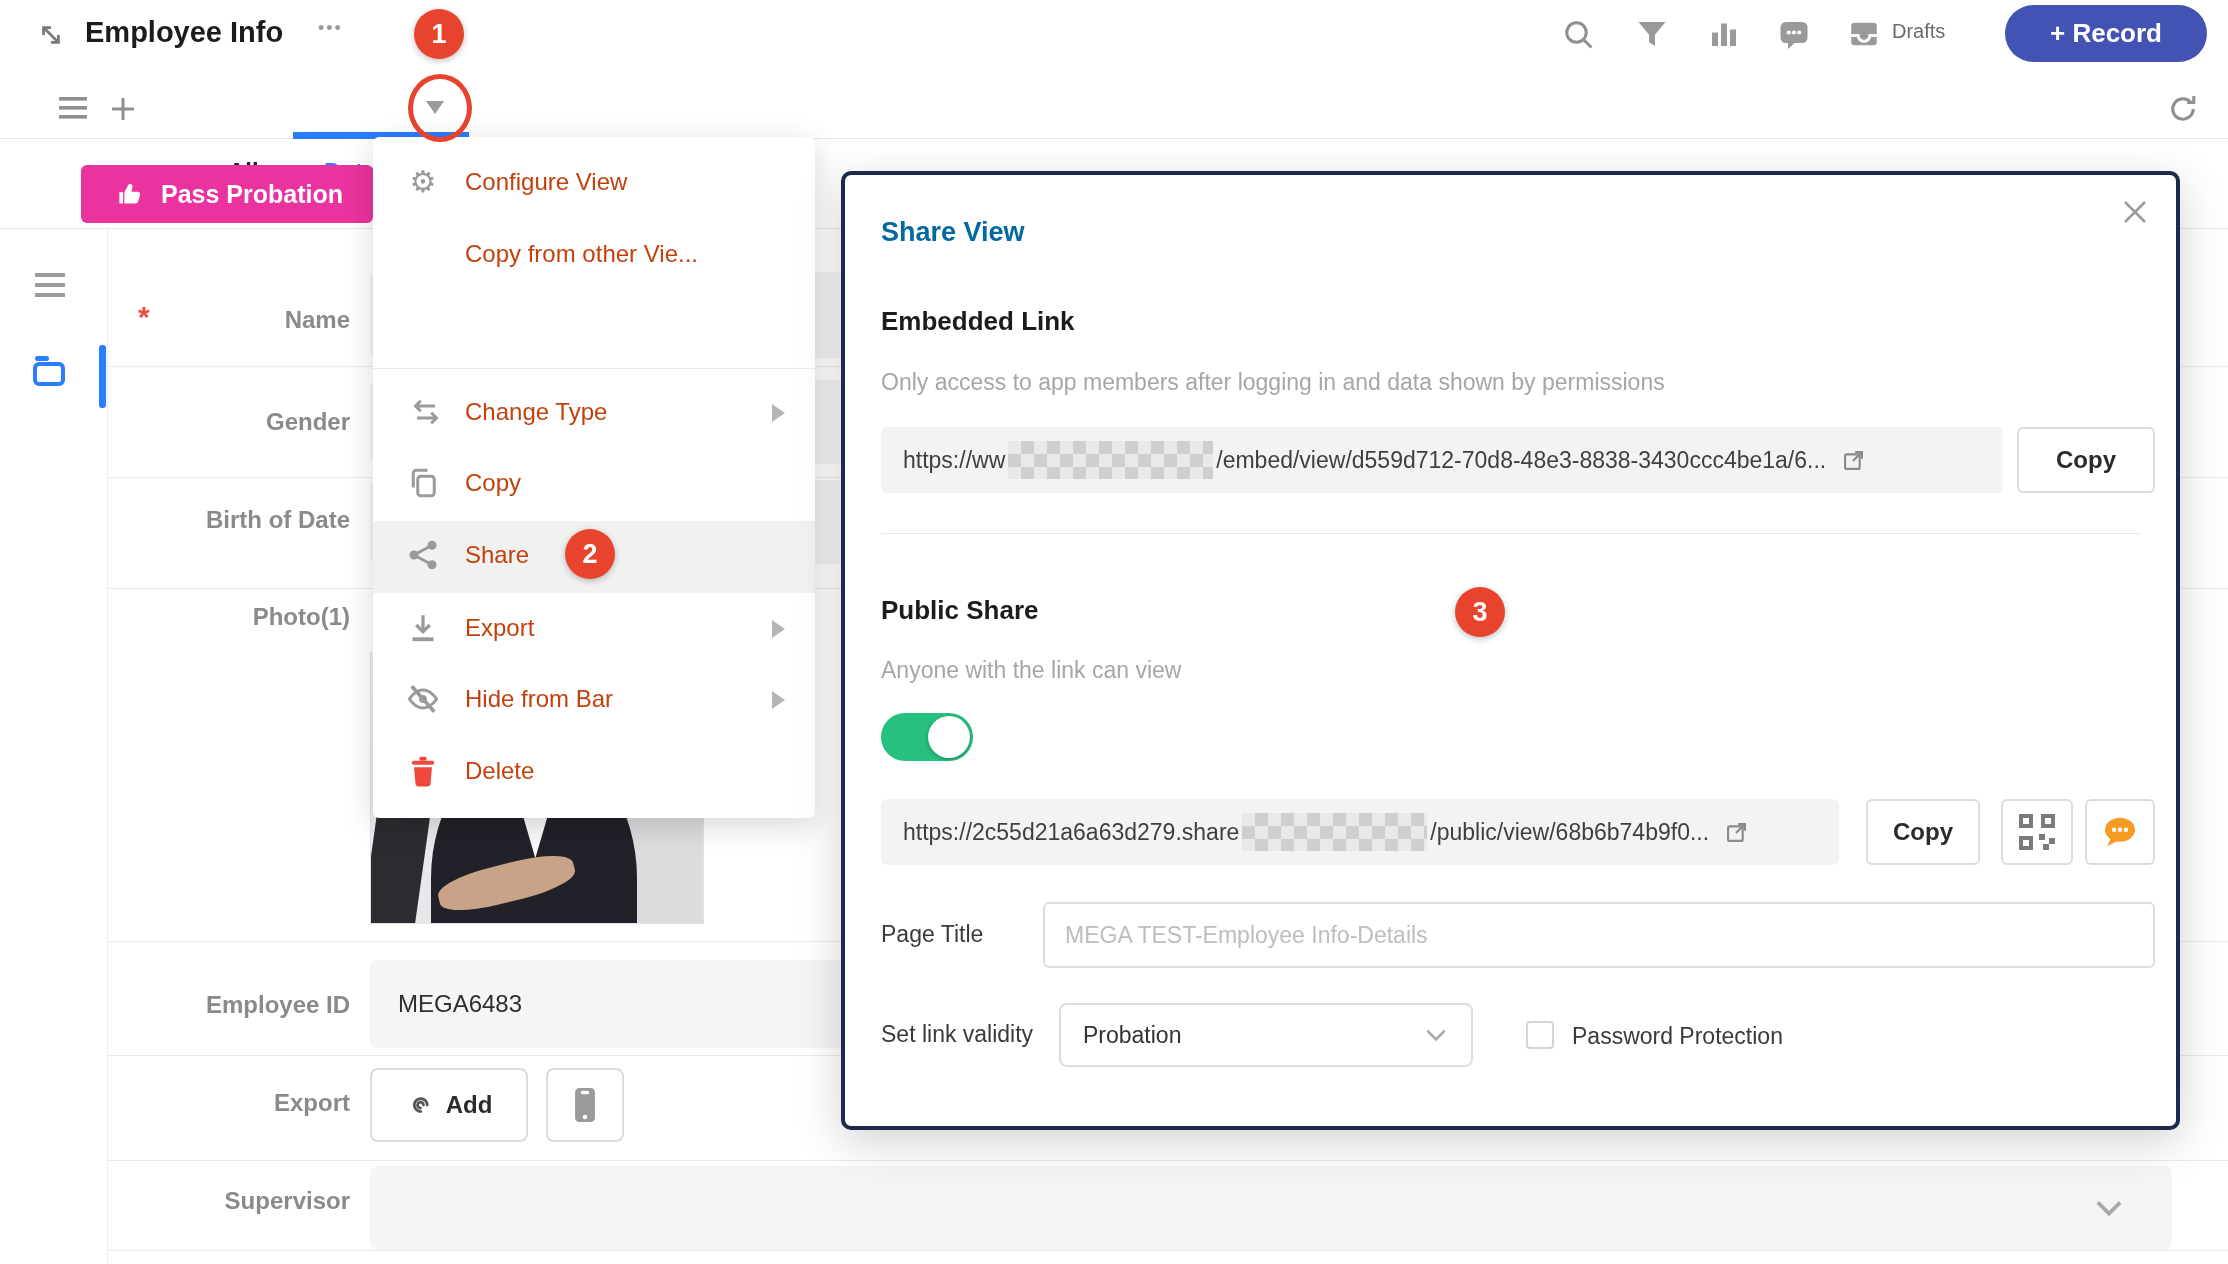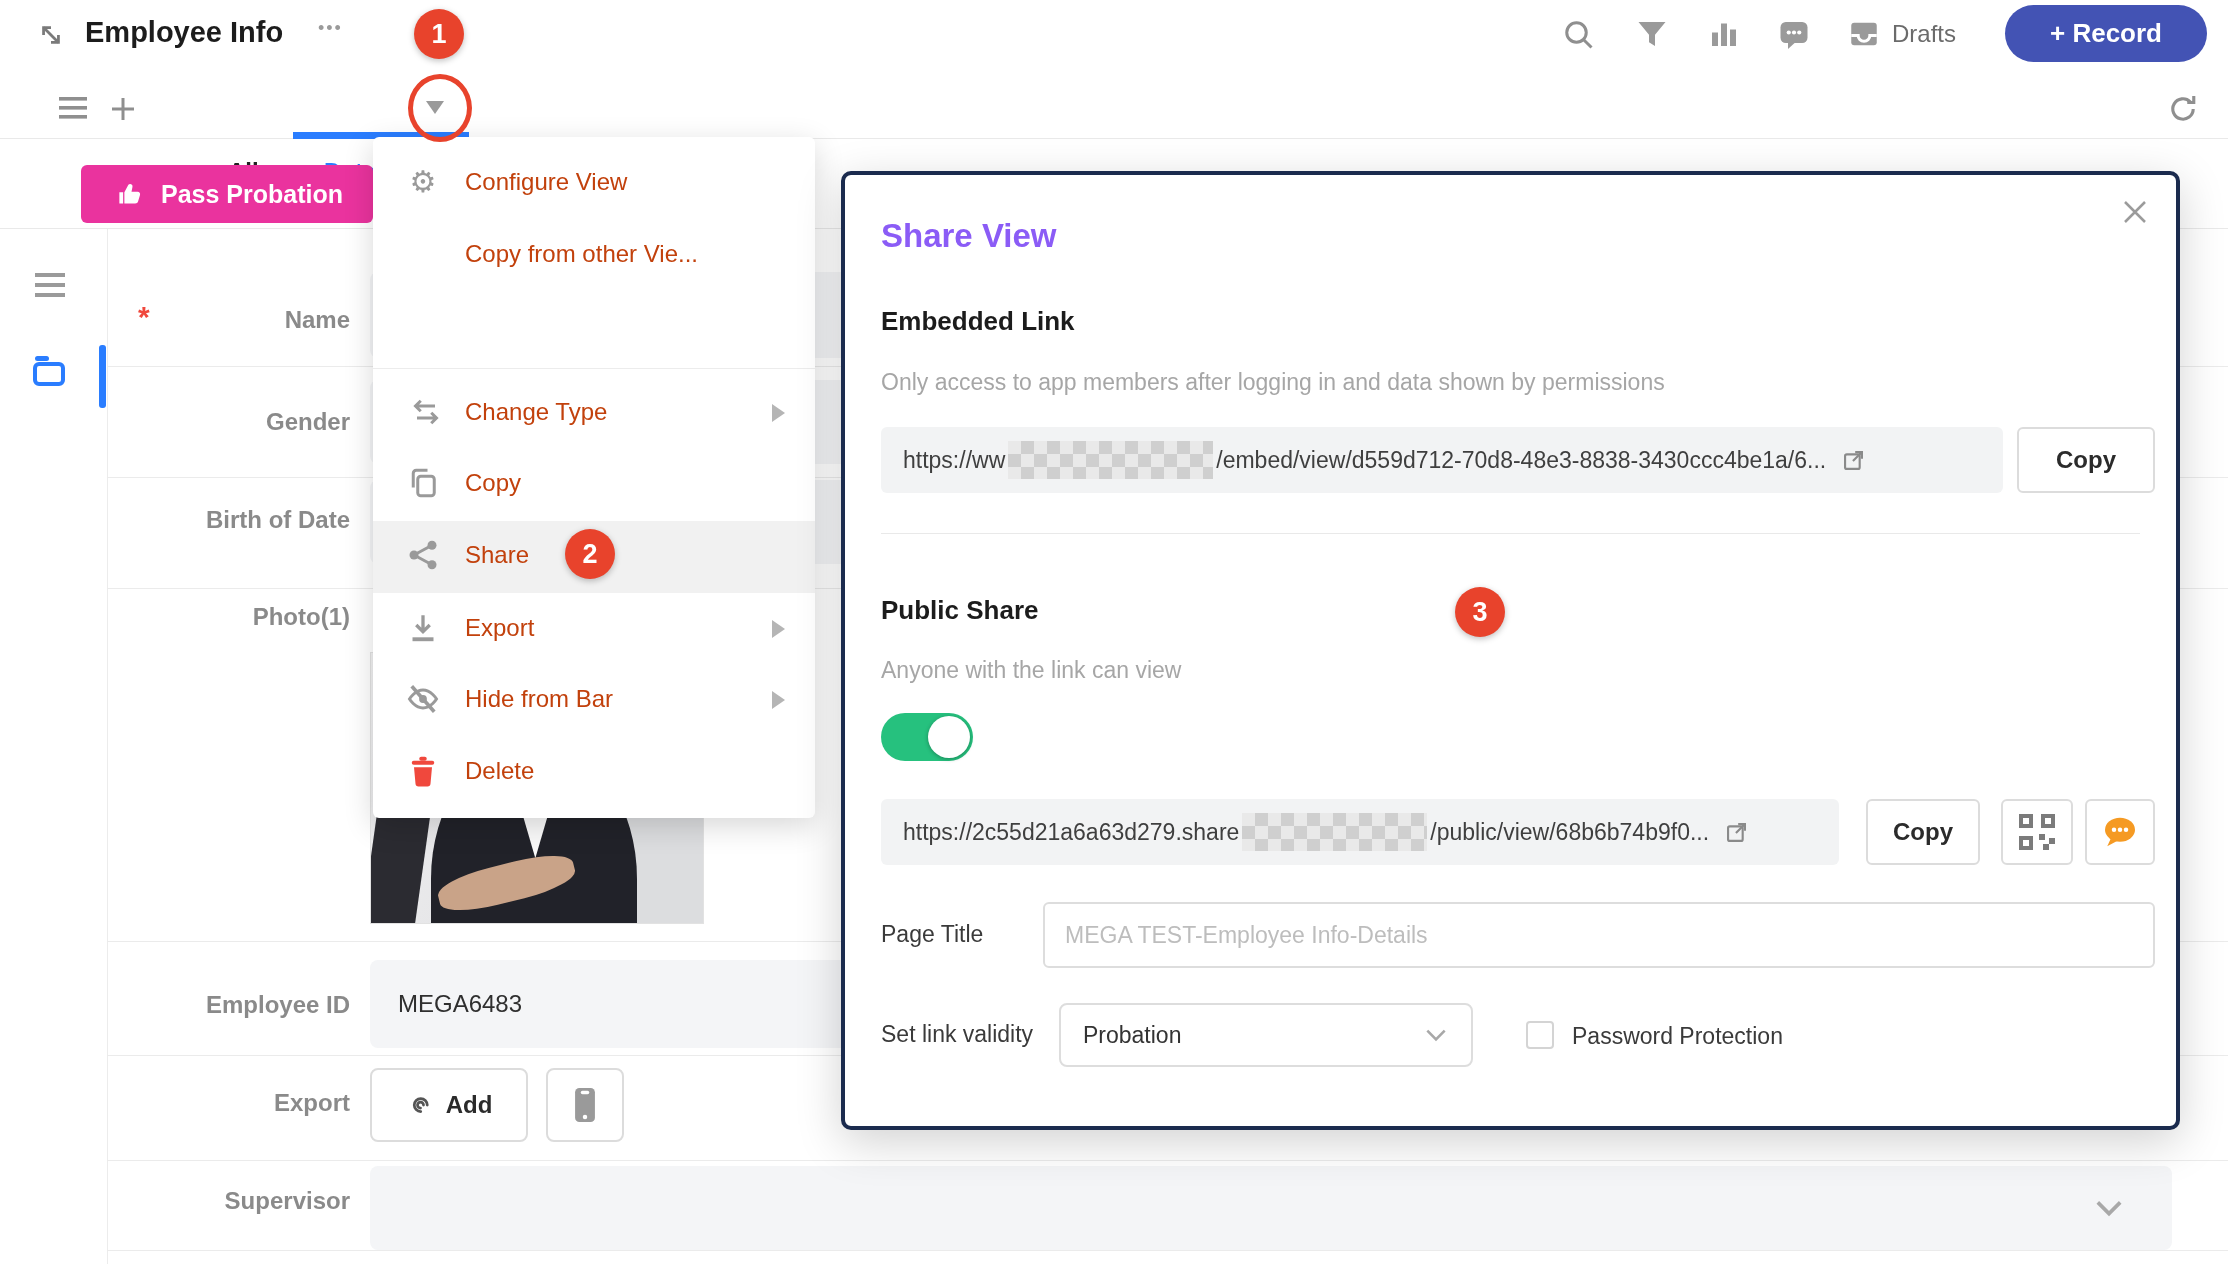--- a/index.html
+++ b/index.html
@@ -67,21 +67,21 @@
       <rect x="3" y="4" width="18" height="14" rx="3.5" fill="#9a9a9a"></rect>
       <polygon points="8,17 8,22 13.5,17" fill="#9a9a9a"></polygon>
       <circle cx="8.5" cy="11" r="1.4" fill="#fff"></circle>
         <circle cx="12" cy="11" r="1.4" fill="#fff"></circle>
         <circle cx="15.5" cy="11" r="1.4" fill="#fff"></circle>
     </svg>
     <svg class="hicon" style="left:1846px;" viewBox="0 0 24 24">
       <rect x="3.5" y="4.5" width="17" height="15" rx="2" fill="#9a9a9a"></rect>
       <path d="M3.5 13 h4.6 a3.9 3.9 0 0 0 7.8 0 h4.6" stroke="#fff" stroke-width="2" fill="none"></path>
     </svg>
-    <div class="abs" style="left:1892px;top:20px;font-size:24px;color:#6b6b6b;">Drafts</div>
+    <div class="abs" style="left:1892px;top:20px;font-size:20px;color:#6b6b6b;">Drafts</div>
     <div class="abs" style="left:2005px;top:5px;width:202px;height:57px;border-radius:29px;background:#4353b4;color:#fff;
                 display:flex;align-items:center;justify-content:center;font-size:26px;font-weight:600;cursor:pointer;">+ Record</div>
   </div>
 
   <div class="abadge" style="left:414px;top:9px;">1</div>
 
   <div class="abs" style="left:0;top:68px;width:2228px;height:71px;border-bottom:1px solid #e9e9e9;box-sizing:border-box;">
     <svg class="abs" style="left:57px;top:27px;" width="32" height="26" viewBox="0 0 32 26">
       <rect x="2" y="2" width="28" height="3.6" fill="#8f8f8f"></rect>
         <rect x="2" y="11" width="28" height="3.6" fill="#8f8f8f"></rect>
@@ -249,21 +249,21 @@
 
   <div class="abadge" style="left:565px;top:529px;">2</div>
 
   <div class="abs" style="left:841px;top:171px;width:1339px;height:959px;background:#fff;border:4px solid #1b2b4e;border-radius:10px;
               box-sizing:border-box;box-shadow:0 12px 46px rgba(0,0,0,.18);z-index:60;">
 
     <svg class="abs" style="right:26px;top:22px;cursor:pointer;" width="30" height="30" viewBox="0 0 24 24">
       <path d="M4 4 L20 20 M20 4 L4 20" stroke="#9b9b9b" stroke-width="2" fill="none"></path>
     </svg>
 
-    <div class="abs bold" style="left:36px;top:42px;font-size:33px;color:#8b5cf6;">Share View</div>
+    <div class="abs bold" style="left:36px;top:42px;font-size:27px;color:#0369a1;">Share View</div>
 
     <div class="abs bold" style="left:36px;top:131px;font-size:26px;color:#1c1c1c;">Embedded Link</div>
     <div class="abs muted" style="left:36px;top:194px;font-size:23px;">Only access to app members after logging in and data shown by permissions</div>
 
     <div class="urlbar" style="left:36px;top:252px;width:1122px;height:66px;">
       <span>https://ww</span>
       <span class="mosaic"></span>
       <span>/embed/view/d559d712-70d8-48e3-8838-3430ccc4be1a/6...</span>
       <svg style="margin-left:14px;flex:0 0 auto;" width="27" height="27" viewBox="0 0 24 24">
         <path d="M15.5 9 V5.5 A1.2 1.2 0 0 0 14.3 4.3 H6 A1.8 1.8 0 0 0 4.2 6.1 V18 A1.8 1.8 0 0 0 6 19.8 H17.9 A1.8 1.8 0 0 0 19.7 18 V9.7" stroke="#8a8a8a" stroke-width="1.8" fill="none" opacity="0"></path>

